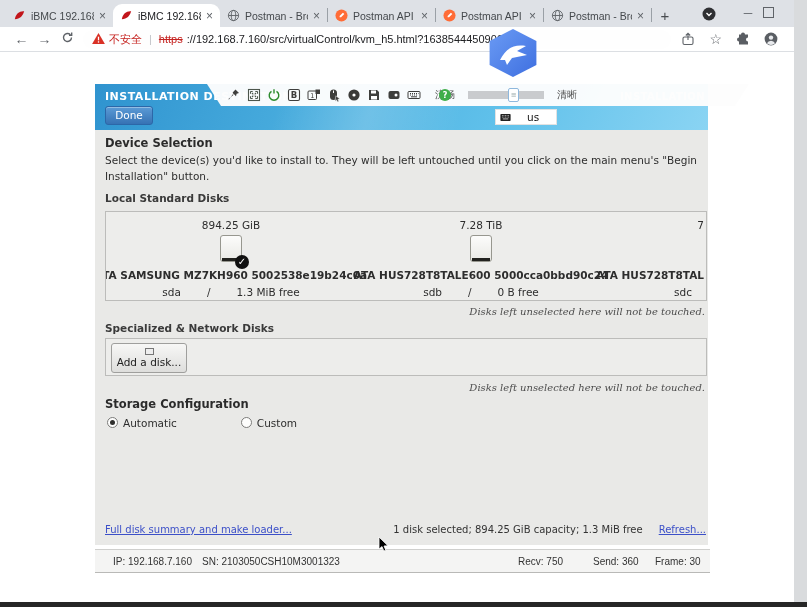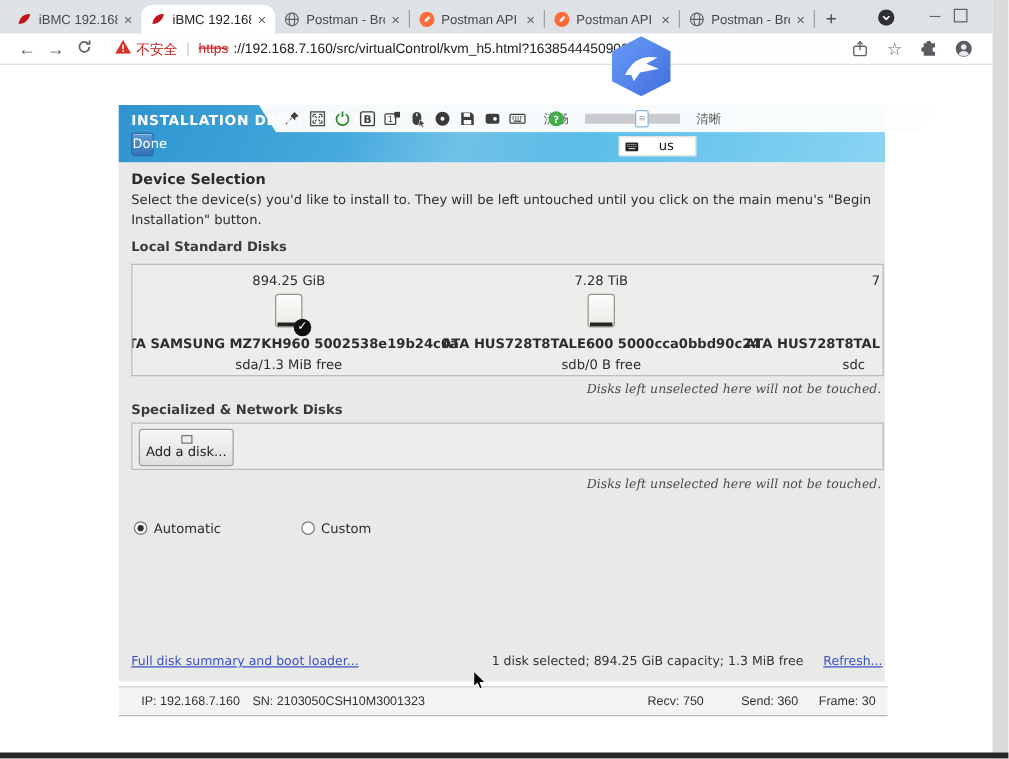--- a/index.html
+++ b/index.html
@@ -58,21 +58,21 @@
     clip-path:polygon(0 0,100% 0,calc(100% - 14px) 100%,14px 100%);
     display:flex; align-items:center; padding:0 26px 0 20px; gap:6px; z-index:3; }
   .tb-ic { width:14px; height:14px; flex:none; }
   .tb-ic svg { width:14px; height:14px; display:block; }
   .slider-label { font-size:10px; color:#555; margin-left:8px; white-space:nowrap; }
   .slider-label.r { margin-left:0; }
   .slider-track { width:76px; height:8px; background:#c9cbce; position:relative; margin:0 7px; flex:none; }
   .slider-fill { height:100%; background:#1f7fd4; }
   .slider-handle { position:absolute; top:-3px; width:11px; height:14px; background:#fff;
     border:1px solid #8fb8dd; border-radius:2px; font-size:7px; color:#9aa; text-align:center; line-height:12px; }
-  .done-btn { position:absolute; left:10px; top:22px; width:18px; height:19px; z-index:2;
+  .done-btn { position:absolute; left:10px; top:22px; width:48px; height:19px; z-index:2;
     background:linear-gradient(#5b9bd6,#3672b4); border:1px solid #2c67a8; border-radius:3px;
     color:#fff; font-size:10.5px; text-align:center; line-height:17px;
     box-shadow:inset 0 1px 0 rgba(255,255,255,.35); }
   .kbd-box { position:absolute; left:400px; top:25px; width:62px; height:16px; background:#fff;
     border:1px solid #e2e2e2; display:flex; align-items:center; gap:16px; padding:0 4px;
     font-size:10.5px; color:#111; z-index:2; }
   .kbd-box svg { width:11px; height:9px; }
 
   .ana-body { position:absolute; left:0; top:46px; width:613px; height:415px; background:#e9e9e7; }
   .h-section { position:absolute; font-weight:bold; font-size:11.5px; color:#2b2b2b; }
@@ -83,21 +83,21 @@
   .disk-cell { width:250px; flex:none; display:flex; flex-direction:column; align-items:center;
                padding-top:7px; font-size:10.5px; color:#2d2d2d; }
   .disk-size { height:16px; }
   .disk-iconrow { height:34px; position:relative; }
   .disk-drive { display:block; width:22px; height:27px; border:1px solid #97978f; border-radius:3px;
                 background:linear-gradient(#fcfcfb,#e9e9e5); position:relative; }
   .disk-drive::after { content:""; position:absolute; left:1px; right:1px; bottom:0; height:3px; background:#22221f; }
   .disk-check { position:absolute; right:-7px; bottom:0px; width:14px; height:14px; border-radius:50%;
                 background:#101010; color:#fff; font-size:10px; line-height:14px; text-align:center; }
   .disk-name { font-weight:bold; height:17px; white-space:nowrap; }
-  .disk-devrow { display:flex; }
+  .disk-devrow { display:flex; gap:26px; }
   .disk-cell.clipped { position:absolute; right:2px; top:7px; width:118px; align-items:flex-end;
                        text-align:right; padding-top:0; }
   .disk-cell.clipped .disk-devrow { margin-right:12px; }
   .note { position:absolute; right:3px; font-size:10px; font-style:italic; color:#4c4c4c;
           font-family:"DejaVu Serif","Liberation Serif",serif; }
   .add-panel { left:10px; top:208px; width:602px; height:38px; }
   .add-btn { position:absolute; left:5px; top:4px; width:76px; height:30px;
     background:linear-gradient(#f7f7f6,#dededc); border:1px solid #9f9f9d; border-radius:3px;
     display:flex; flex-direction:column; align-items:center; justify-content:center;
     font-size:10.5px; color:#222; gap:1px; }
@@ -396,29 +396,30 @@
 
       <div class="panel add-panel">
         <div class="add-btn">
           <span class="mini-disk"></span>
           <span>Add a disk...</span>
         </div>
       </div>
 
       <div class="note" style="top:252px;">Disks left unselected here will not be touched.</div>
 
+      <div class="h-section" style="left:10px; top:267px;">Storage Configuration</div>
       <div class="radio-row">
         <span class="radio sel"></span>
         <span>Automatic</span>
         <span class="radio-gap"></span>
         <span class="radio"></span>
         <span>Custom</span>
       </div>
 
-      <div class="link summary-link">Full disk summary and boot loader...</div>
+      <div class="link summary-link">Full disk summary and make loader...</div>
       <div class="right-summary">
         <span class="summary-text">1 disk selected; 894.25 GiB capacity; 1.3 MiB free</span>
         <span class="link">Refresh...</span>
       </div>
     </div>
   </div>
 
   <div class="statusbar">
     <span class="sb-item" style="left:18px;">IP: 192.168.7.160</span>
     <span class="sb-item" style="left:107px;">SN: 2103050CSH10M3001323</span>

